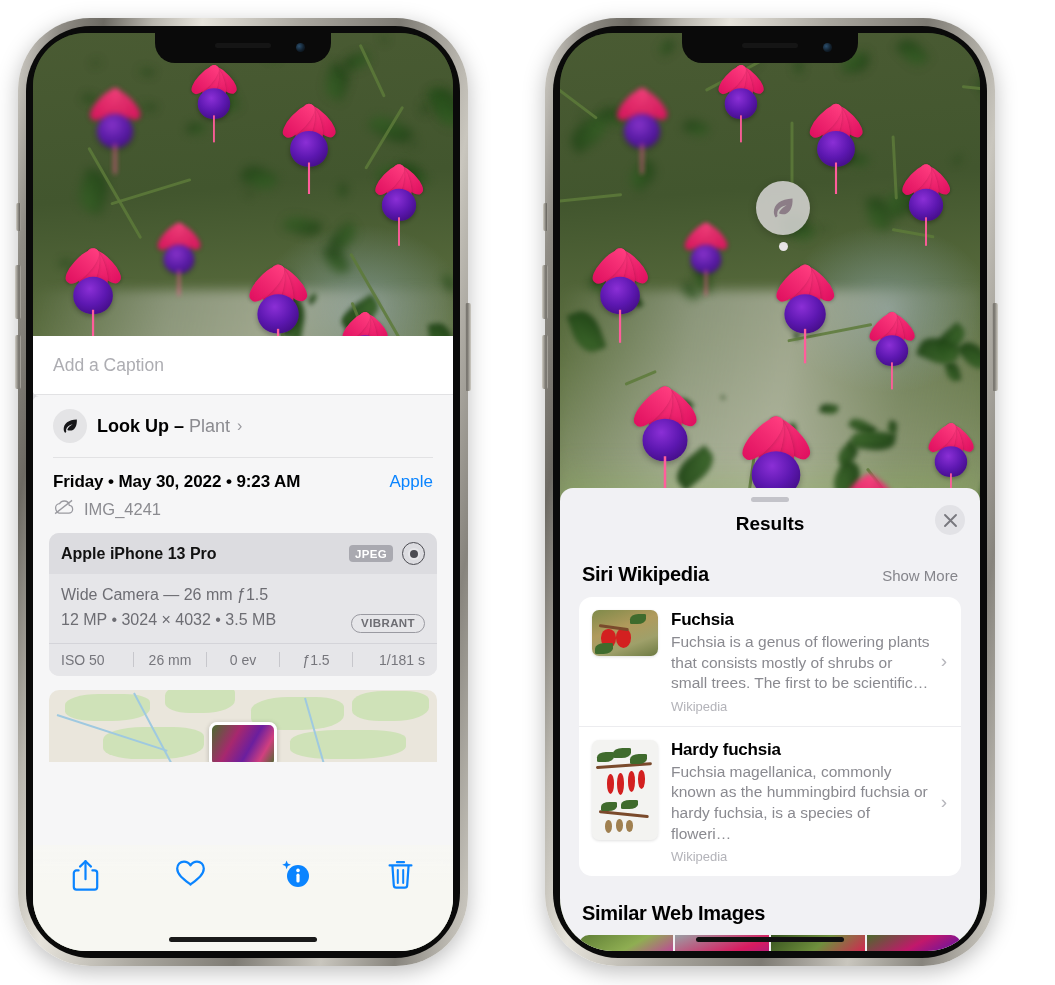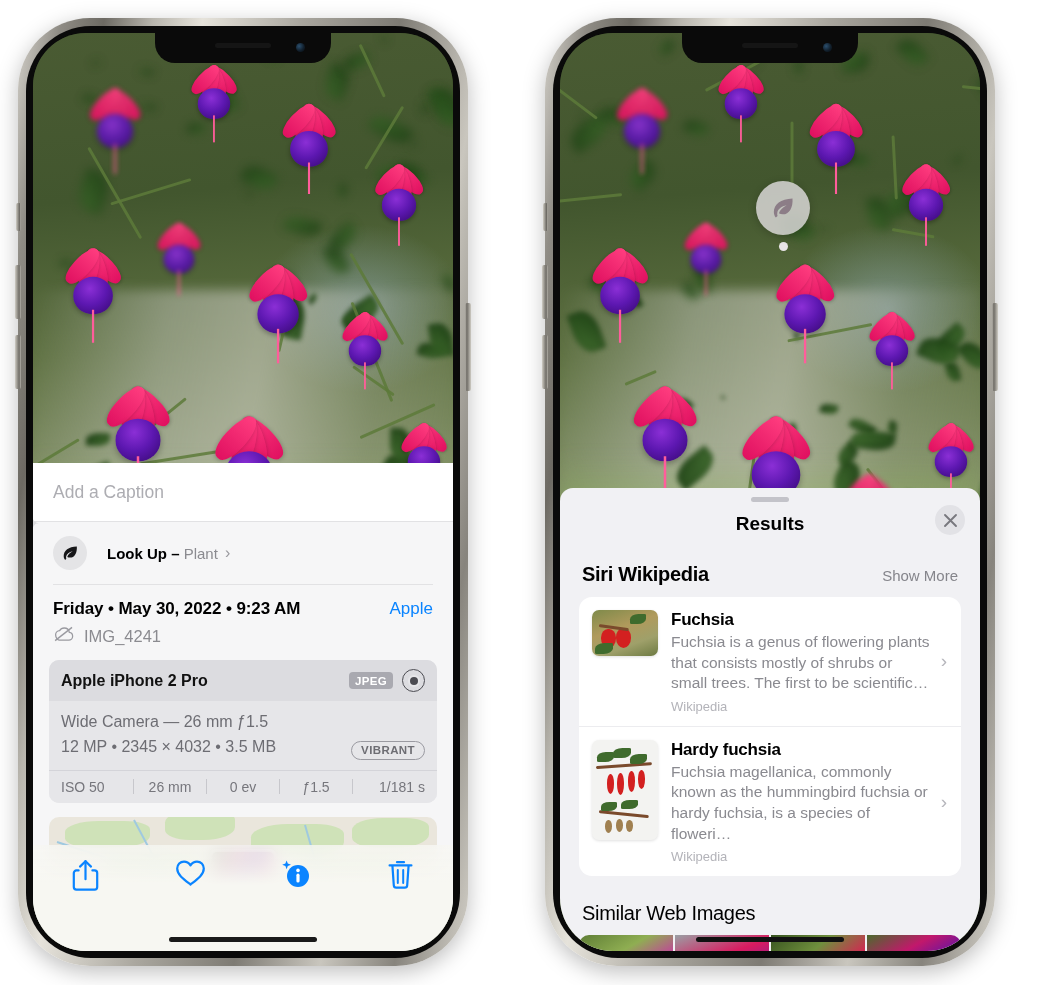--- a/index.html
+++ b/index.html
@@ -49,29 +49,29 @@
   .fl{position:absolute;}
   .fl .sep{position:absolute;left:50%;top:0;width:16px;height:40px;border-radius:50% 50% 44% 44%;
     background:linear-gradient(180deg,#ff3d7f,#e01060);transform-origin:50% 6px;box-shadow:0 1px 3px rgba(0,0,0,.22);}
   .fl .cor{position:absolute;left:50%;transform:translateX(-50%);top:26px;width:36px;height:34px;border-radius:50% 50% 48% 48%;
     background:radial-gradient(circle at 42% 32%,#8b2fd6 0%,#5c17b0 48%,#35086e 100%);box-shadow:0 2px 5px rgba(0,0,0,.3);}
   .fl .style{position:absolute;left:50%;transform:translateX(-50%);top:56px;width:2px;height:30px;background:#ff5d9b;}
   .blur-b{filter:blur(2.4px);opacity:.92;}
   .blur-c{filter:blur(5px);opacity:.8;}
 
   
-  .info-sheet{position:absolute;left:0;right:0;bottom:0;height:488px;background:#f6f6f7;z-index:30;display:flex;flex-direction:column;}
+  .info-sheet{position:absolute;left:0;right:0;bottom:0;height:615px;background:#f6f6f7;z-index:30;display:flex;flex-direction:column;}
   .caption-row{height:58px;background:#fff;display:flex;align-items:center;padding:0 20px;border-bottom:1px solid #e2e2e4;}
   .caption-row .ph{font-size:17.5px;color:#adadb2;}
   .lookup-row{height:62px;display:flex;align-items:center;padding:0 20px;position:relative;}
   .lu-icon{position:relative;width:34px;height:34px;border-radius:50%;background:#e4e4e6;display:flex;align-items:center;justify-content:center;flex:none;}
   .lu-icon .leaf{width:19px;height:19px;}
   .spark{position:absolute;color:#dcdcdf;line-height:1;}
   .sp1{left:-7px;top:-6px;font-size:16px;}
-  .lu-text{margin-left:20px;font-size:15px;color:#000;font-weight:700;}
+  .lu-text{margin-left:10px;font-size:18px;color:#000;font-weight:700;}
   .lu-text .sub{font-weight:400;color:#8b8b90;}
   .lu-chev{margin-left:7px;color:#9a9a9f;font-size:16px;font-weight:400;}
   .sep-line{height:1px;background:#e2e2e4;margin:0 20px;}
   .date-block{padding:14px 20px 0 20px;position:relative;}
   .date-line{font-size:17px;color:#000;font-weight:700;letter-spacing:-.1px;}
   .adjust{position:absolute;right:20px;top:14px;font-size:17px;color:#0a84ff;font-weight:400;}
   .fname-line{display:flex;align-items:center;margin-top:7px;}
   .fname{font-size:16.5px;color:#8b8b90;margin-left:9px;}
 
   .exif{margin:14px 16px 0 16px;border-radius:10px;overflow:hidden;background:#e6e6e9;font-size:15px;}
@@ -121,21 +121,21 @@
   .tb-red{position:absolute;background:#d32020;border-radius:46% 46% 50% 50%;}
   .tb-grn{position:absolute;background:#3f6b2d;border-radius:52% 10% 52% 10%;}
   .tb-br{position:absolute;background:#7a4a2c;border-radius:2px;transform-origin:left center;}
   .tb-bud{position:absolute;background:#a08050;border-radius:46% 46% 50% 50%;}
   .card .body{margin-left:13px;flex:1;min-width:0;padding-right:18px;}
   .card .nm{font-size:17px;font-weight:700;color:#000;letter-spacing:-.2px;}
   .card .desc{font-size:15.5px;color:#8a8a90;line-height:1.33;margin-top:2px;}
   .card .src{font-size:13px;color:#b3b3b9;margin-top:5px;}
   .card .chev{position:absolute;right:14px;top:50%;transform:translateY(-50%);color:#b6b6bc;font-size:19px;font-weight:300;}
   .simg-head{padding:26px 22px 10px 22px;}
-  .simg-head h3{margin:0;font-size:20px;font-weight:400;color:#000;letter-spacing:-.3px;}
+  .simg-head h3{margin:0;font-size:20px;font-weight:700;color:#000;letter-spacing:-.3px;}
   .simg-strip{display:flex;margin:0 19px;border-radius:10px;overflow:hidden;height:92px;}
   .simg{flex:1;position:relative;overflow:hidden;border-right:2px solid #f1f1f4;}
   .simg:last-child{border-right:none;}
 </style>
 </head>
 <body>
 
 <div class="stage">
 
   <div class="phone left">
@@ -348,29 +348,29 @@
                 <path d="M7.2 16.2h11.4c2.6 0 4.6-2 4.6-4.5 0-2.3-1.7-4.2-3.9-4.5-.4-3-3-5.3-6.1-5.3-2.3 0-4.3 1.2-5.4 3.1-2.6.1-4.7 2.3-4.7 5 0 3 2.2 6.2 4.1 6.2z" fill="none" stroke="#9a9aa0" stroke-width="1.5"></path>
                 <line x1="2.5" y1="16.8" x2="22.5" y2="1.2" stroke="#9a9aa0" stroke-width="1.6"></line>
               </svg>
             </span>
             <span class="fname">IMG_4241</span>
           </div>
         </div>
 
         <div class="exif">
           <div class="r1">
-            <span class="model">Apple iPhone 2 Pro</span>
+            <span class="model">Apple iPhone 13 Pro</span>
             <span class="badge-jpeg">JPEG</span>
             <span class="raw-dot">
                 <i></i>
               </span>
           </div>
           <div class="r2">
             <div class="l">Wide Camera — 26 mm ƒ1.5</div>
-            <div class="l">12 MP • 2345 × 4032 • 3.5 MB</div>
+            <div class="l">12 MP • 3024 × 4032 • 3.5 MB</div>
             <span class="badge-vib">VIBRANT</span>
           </div>
           <div class="r3">
             <span>ISO 50</span>
               <i></i>
             <span>26 mm</span>
               <i></i>
             <span>0 ev</span>
               <i></i>
             <span>ƒ1.5</span>

